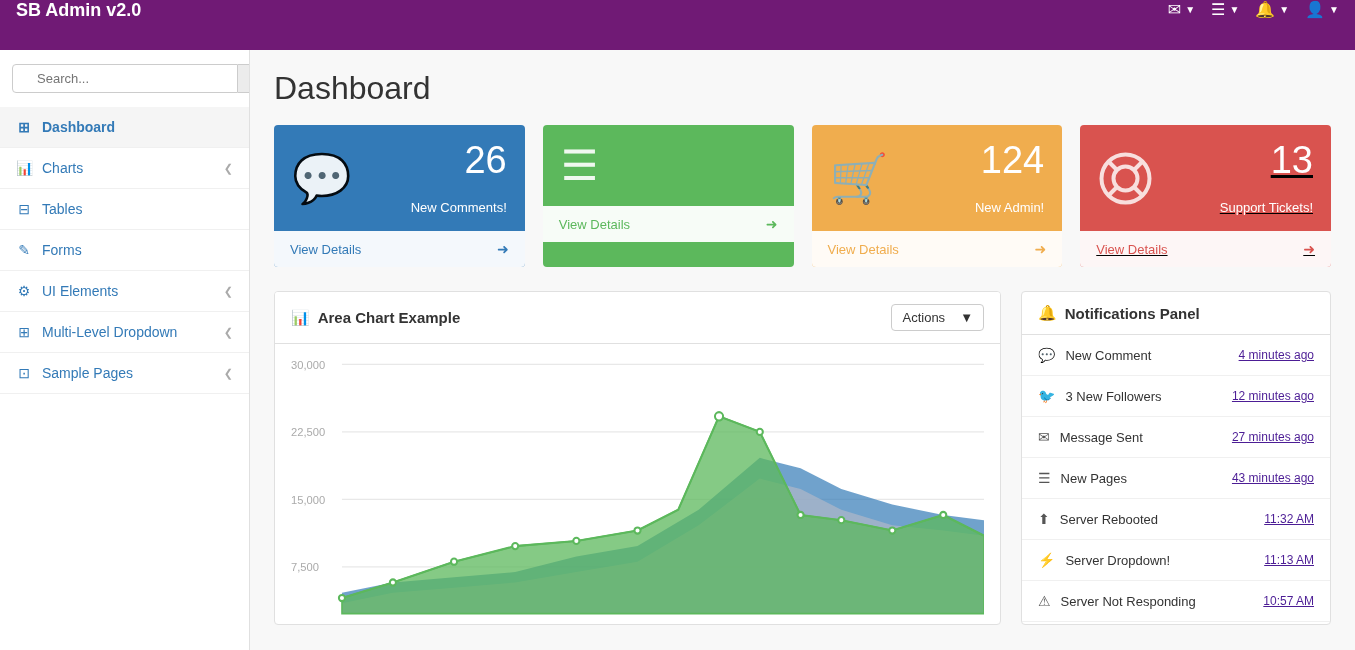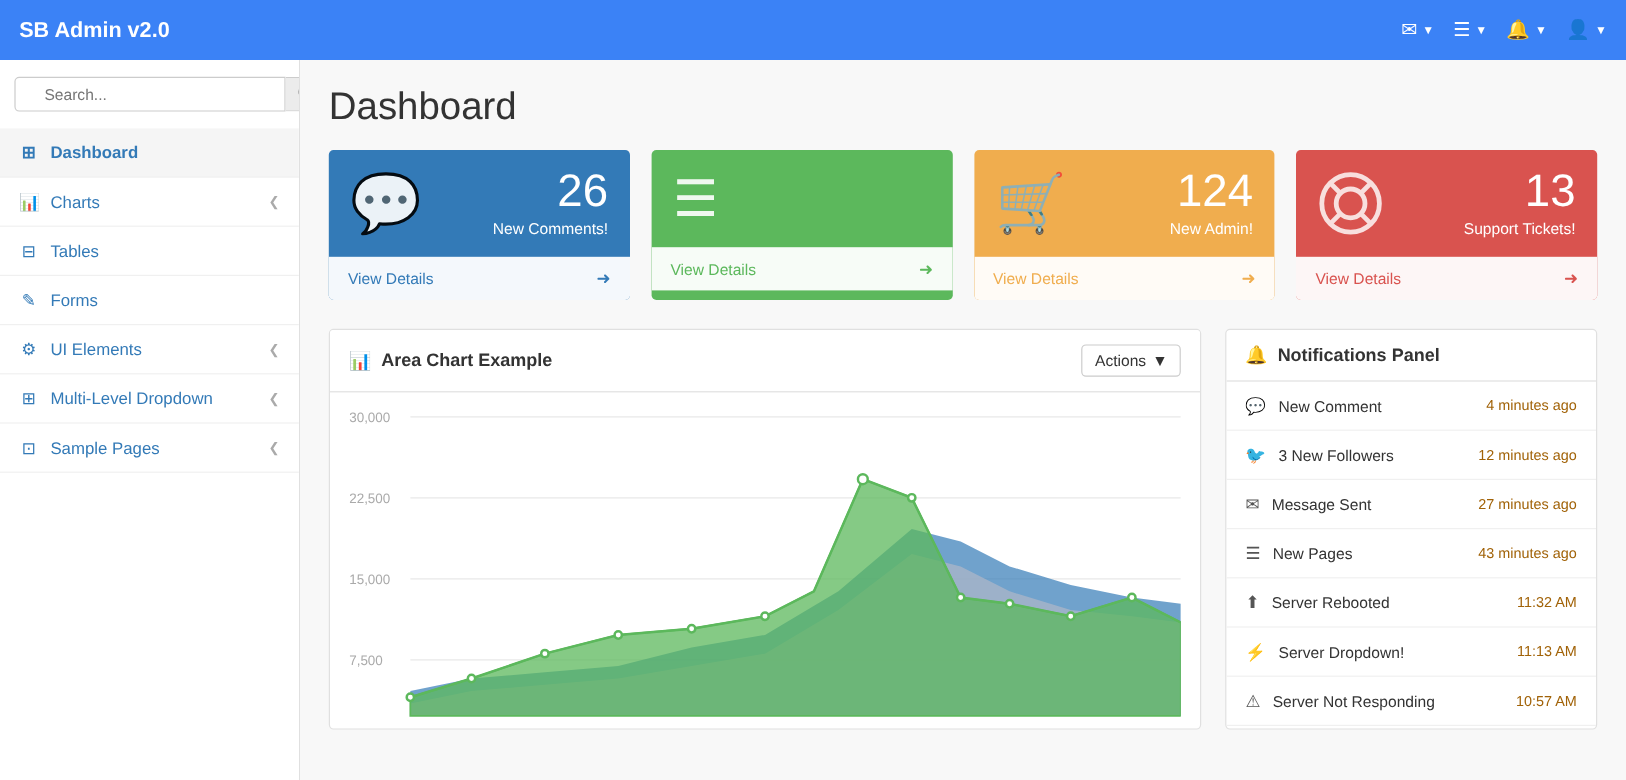--- a/index.html
+++ b/index.html
@@ -1,23 +1,23 @@
 <!DOCTYPE html>
 <html><head>
   <meta charset="utf-8">
   <style>
     * { box-sizing: border-box; margin: 0; padding: 0; }
     body { font-family: 'Helvetica Neue', Arial, sans-serif; font-size: 14px; background: #f8f8f8; }
 
     
     .topnav {
-      background: #3b82f6;
+      background: #701a75;
       height: 50px;
       display: flex;
-      align-items: center;
+      align-items: flex-start;
       justify-content: space-between;
       padding: 0 16px;
       color: white;
     }
     .topnav-brand {
       font-size: 18px;
       font-weight: bold;
       color: white;
     }
     .topnav-icons {
@@ -145,21 +145,21 @@
     .stat-card-numbers {
       text-align: right;
     }
     .stat-card-count {
       font-size: 38px;
       font-weight: 300;
       line-height: 1;
     }
     .stat-card-label {
       font-size: 13px;
-      margin-top: 4px;
+      margin-top: 21px;
       text-align: center;
     }
     .stat-card-bottom {
       padding: 10px 16px;
       background: rgba(0,0,0,0.08);
       display: flex;
       align-items: center;
       justify-content: space-between;
     }
     .stat-card-link {
@@ -169,21 +169,21 @@
     }
     .card-blue { background: #337ab7; }
     .card-blue .stat-card-bottom { background: rgba(255,255,255,0.95); }
     .card-blue .stat-card-link { color: #337ab7; }
     .card-green { background: #5cb85c; }
     .card-green .stat-card-bottom { background: rgba(255,255,255,0.95); }
     .card-green .stat-card-link { color: #5cb85c; }
     .card-orange { background: #f0ad4e; }
     .card-orange .stat-card-bottom { background: rgba(255,255,255,0.95); }
     .card-orange .stat-card-link { color: #f0ad4e; }
-    .card-red { background: #d9534f; }
+    .card-red { background: #d9534f; text-decoration: underline; }
     .card-red .stat-card-bottom { background: rgba(255,255,255,0.95); }
     .card-red .stat-card-link { color: #d9534f; }
 
     
     .bottom-section {
       display: flex;
       gap: 20px;
     }
 
     
@@ -212,21 +212,21 @@
     }
     .actions-btn {
       padding: 5px 10px;
       background: white;
       border: 1px solid #ccc;
       border-radius: 4px;
       cursor: pointer;
       font-size: 13px;
       display: flex;
       align-items: center;
-      gap: 5px;
+      gap: 15px;
       color: #333;
     }
     .chart-body {
       padding: 10px 16px 0 16px;
       height: 280px;
       position: relative;
       overflow: hidden;
     }
     .chart-svg {
       width: 100%;
@@ -274,21 +274,22 @@
       gap: 10px;
       color: #333;
       font-size: 13px;
     }
     .notif-icon {
       color: #555;
       font-size: 14px;
     }
     .notif-time {
       font-size: 12px;
-      color: #a16207;
+      color: #4c1d95;
+      text-decoration: underline;
     }
   </style>
 </head>
 <body>
 
 <nav class="topnav">
   <span class="topnav-brand">SB Admin v2.0</span>
   <div class="topnav-icons">
     <button class="topnav-icon-btn">
       <span>✉</span>

